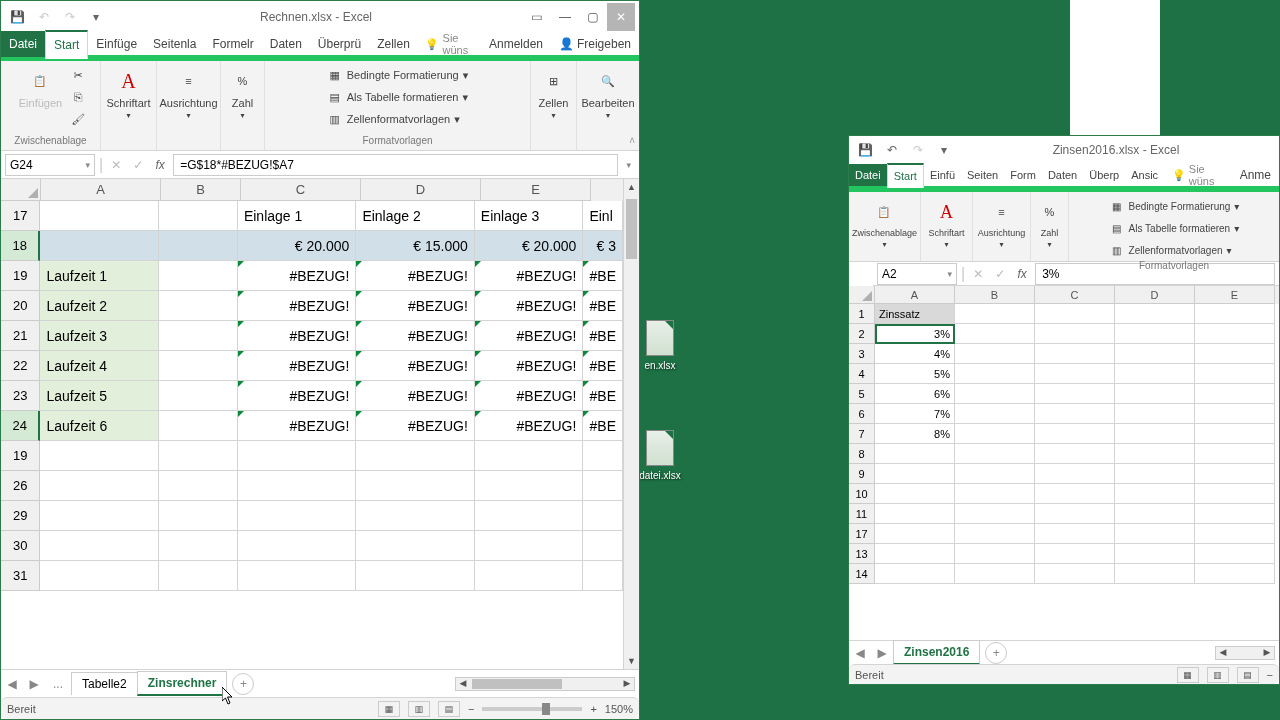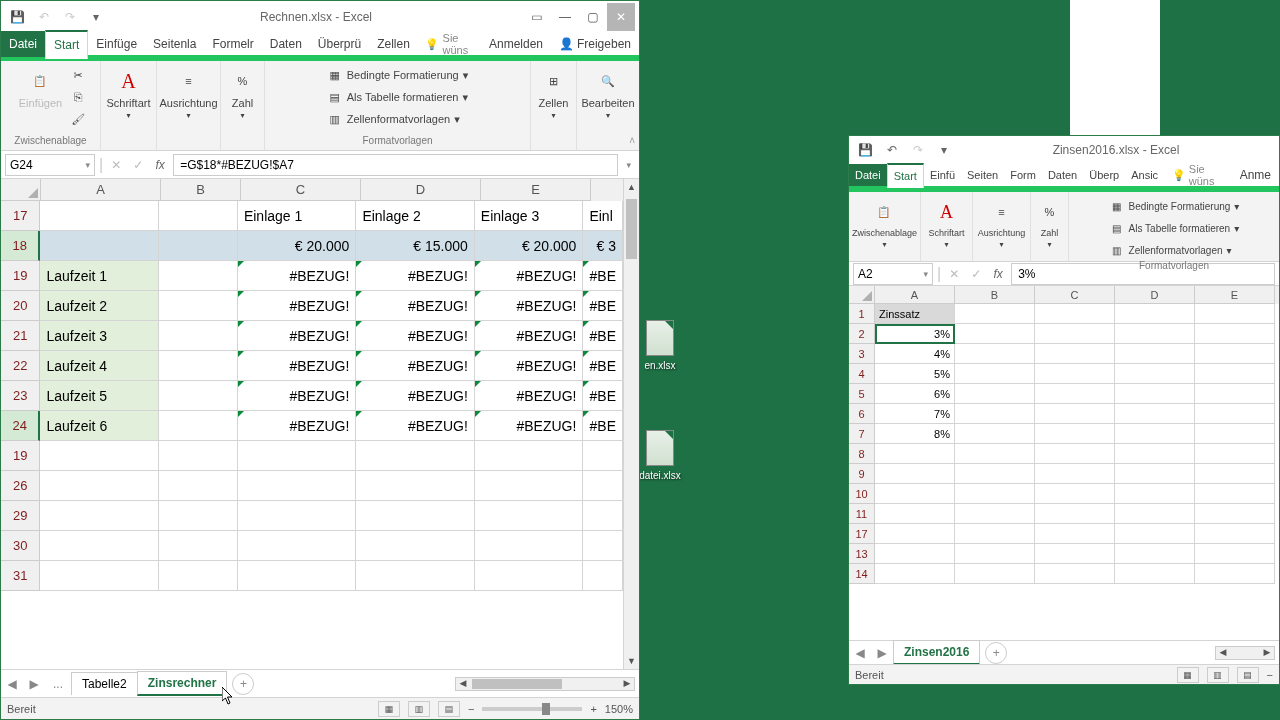--- a/index.html
+++ b/index.html
@@ -55,21 +55,21 @@
 .formula-dd { color:#888; font-size:9px; padding:0 4px; }
 
 
 .grid { flex:1; display:flex; overflow:hidden; position:relative; }
 .grid-inner { flex:1; overflow:hidden; position:relative; }
 .colhdr { display:flex; height:22px; background:#f0f0f0; }
 .rowhdr-corner { width:40px; border-right:1px solid #ccc; border-bottom:1px solid #ccc; background:#f0f0f0; position:relative; }
 .rowhdr-corner::after { content:''; position:absolute; right:2px; bottom:2px; width:0; height:0; border-left:10px solid transparent; border-bottom:10px solid #b0b0b0; }
 .colh { border-right:1px solid #ccc; border-bottom:1px solid #ccc; background:#f0f0f0; text-align:center; font-size:13px; color:#555; display:flex; align-items:center; justify-content:center; }
 .row { display:flex; height:30px; }
-.rowh { width:40px; border-right:1px solid #ccc; border-bottom:1px solid #ccc; background:#f0f0f0; text-align:center; font-size:13px; color:#7f1d1d; display:flex; align-items:center; justify-content:center; }
+.rowh { width:40px; border-right:1px solid #ccc; border-bottom:1px solid #ccc; background:#f0f0f0; text-align:center; font-size:13px; color:#000000; display:flex; align-items:center; justify-content:center; }
 .rowh.sel { background:#d4ead4; border-right:2px solid #217346; }
 .cell { border-right:1px solid #d4d4d4; border-bottom:1px solid #d4d4d4; font-size:14px; padding:4px 6px; display:flex; align-items:center; overflow:hidden; white-space:nowrap; color:#000; }
 .cell.right { justify-content:flex-end; }
 .cell.green { background:#e2efda; }
 .cell.sel { background:#d0dfe8; }
 .cell.curs { outline:2px solid #217346; outline-offset:-2px; }
 .errflag { position:relative; }
 .errflag::before { content:''; position:absolute; top:0; left:0; width:0; height:0; border-top:6px solid #0a8a3a; border-right:6px solid transparent; }
 .vscroll { width:16px; background:#f0f0f0; border-left:1px solid #d4d4d4; position:relative; }
 .vscroll .thumb { position:absolute; left:2px; right:2px; background:#c0c0c0; }
@@ -81,21 +81,21 @@
 .sheet { padding:4px 10px; border:1px solid #ccc; border-bottom:none; background:#fff; margin-right:-1px; }
 .sheet.active { color:#217346; font-weight:bold; border-bottom:2px solid #217346; }
 .sheet-dots { padding:4px 8px; color:#888; }
 .sheet-add { width:22px; height:22px; border:1px solid #ccc; border-radius:50%; display:flex; align-items:center; justify-content:center; margin-left:6px; color:#888; font-size:12px; }
 .hscroll-area { flex:1; display:flex; align-items:center; justify-content:flex-end; gap:2px; padding-right:4px; }
 .hscroll { width:180px; height:14px; background:#f0f0f0; border:1px solid #ccc; position:relative; }
 .hscroll .arr { position:absolute; top:0; width:14px; height:12px; text-align:center; font-size:9px; color:#555; }
 .hscroll .thumb { position:absolute; top:1px; bottom:1px; background:#c0c0c0; }
 
 
-.status { height:22px; background:#f3f3f3; border-top:1px solid #d4d4d4; display:flex; align-items:center; font-size:11px; color:#555; padding:0 6px; gap:8px; }
+.status { height:22px; background:#f3f3f3; border-top:1px solid #d4d4d4; display:flex; align-items:center; font-size:11px; color:#555; padding:0 6px; gap:8px;border-radius:6px; }
 .status .filler { flex:1; }
 .viewbtn { width:22px; height:16px; border:1px solid #ccc; display:flex; align-items:center; justify-content:center; font-size:9px; }
 .zoomslider { width:100px; height:4px; background:#ccc; position:relative; }
 .zoomslider .zthumb { position:absolute; top:-4px; width:8px; height:12px; background:#888; }
 
 
 .w2 { position:absolute; top:135px; left:848px; width:432px; height:550px; background:#fff; border:1px solid #2a7a4a; display:flex; flex-direction:column; }
 .w2 .ribtabs { font-size:11px; }
 .w2 .ribtab { padding:5px 6px; }
 .w2 .ribbon { height:70px; }
@@ -458,21 +458,21 @@
     </div>
     <div class="ribgrp" style="flex:1; border-right:none;">
       <div class="ribrow">
         <div class="smallctrl" style="font-size:10px;"><span class="sico">▦</span><span>Bedingte Formatierung</span> ▾</div>
         <div class="smallctrl" style="font-size:10px;"><span class="sico">▤</span><span>Als Tabelle formatieren</span> ▾</div>
         <div class="smallctrl" style="font-size:10px;"><span class="sico">▥</span><span>Zellenformatvorlagen</span> ▾</div>
       </div>
       <div class="ribgrp-lbl">Formatvorlagen</div>
     </div>
   </div>
-  <div class="fbar" style="height:24px;">
+  <div class="fbar" style="height:24px;margin-left:24px;">
     <div class="namebox" style="width:80px;">
         <span>A2</span>
         <span class="dd">▾</span>
       </div>
     <span class="fbar-sep">|</span>
     <div class="fbar-btn">✕</div>
     <div class="fbar-btn">✓</div>
     <div class="fbar-btn fx">fx</div>
     <div class="formula-inp">
         <span>3%</span>

